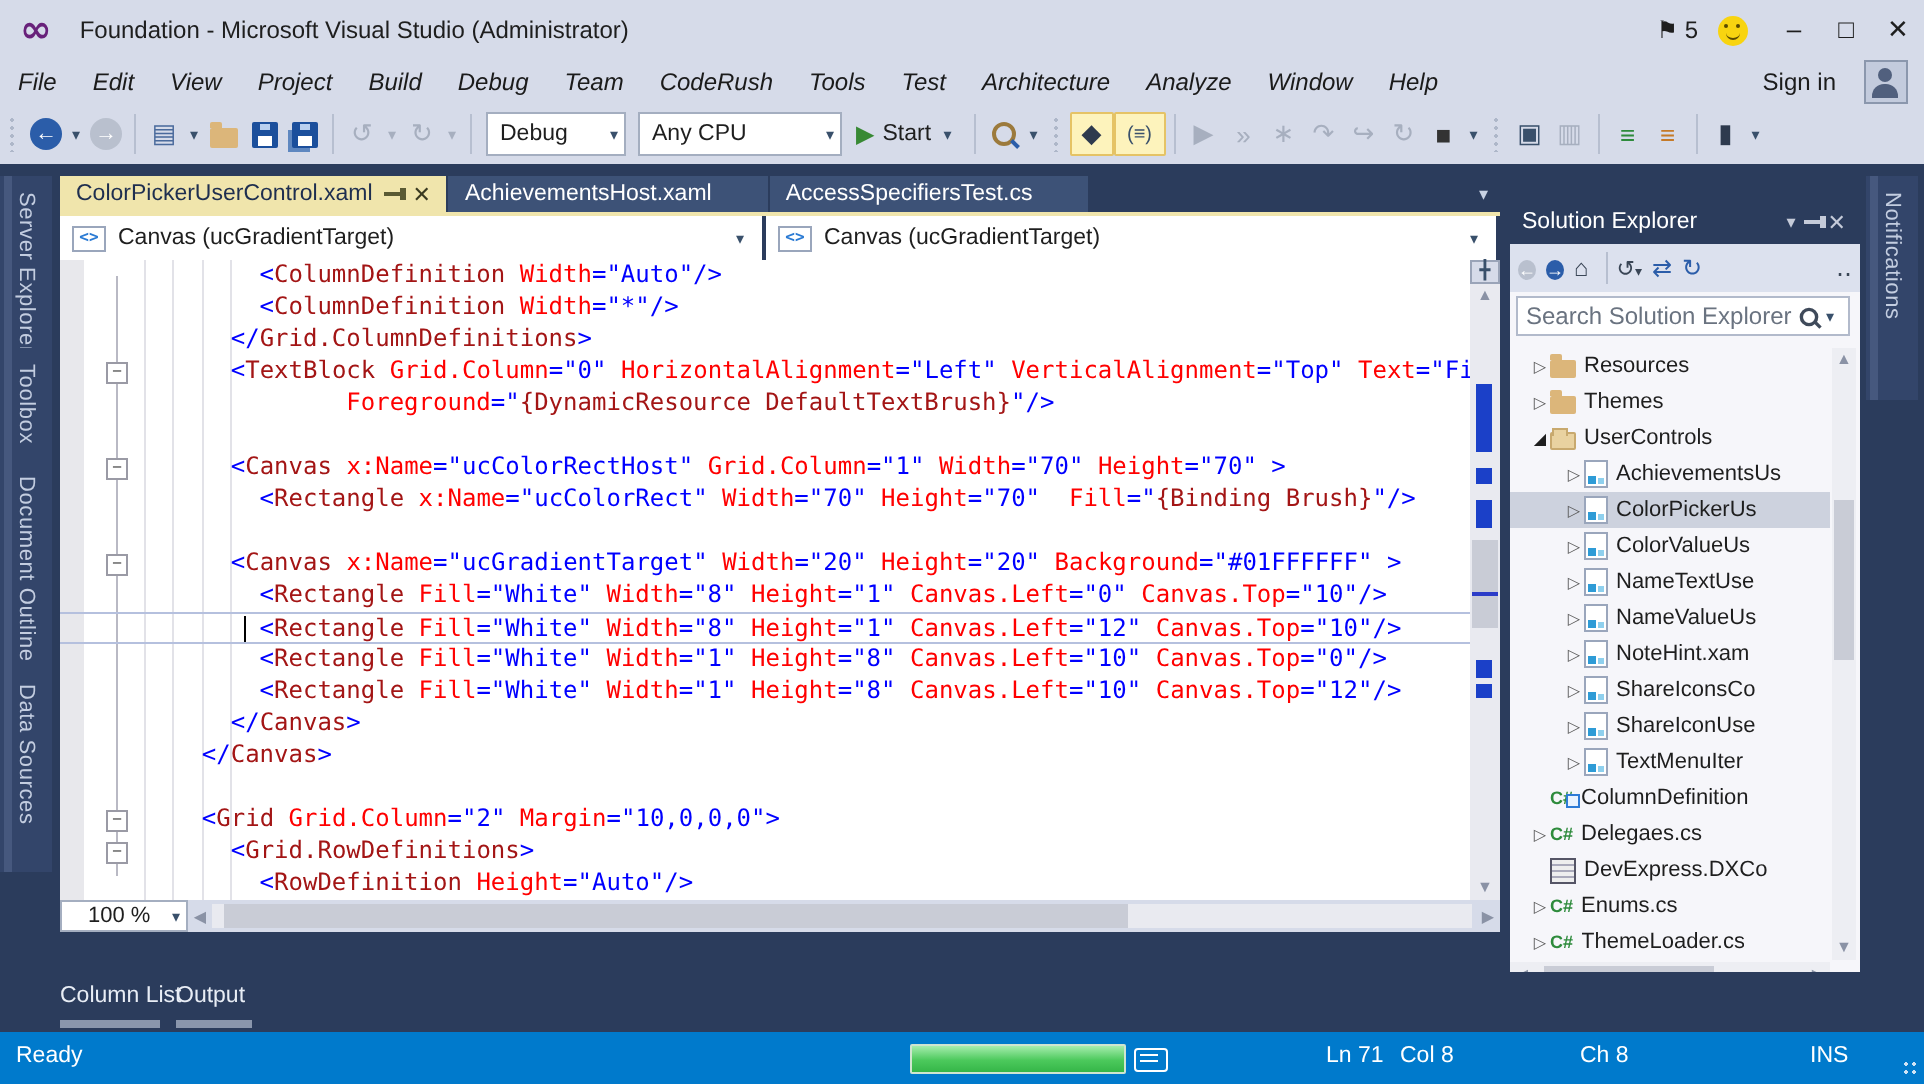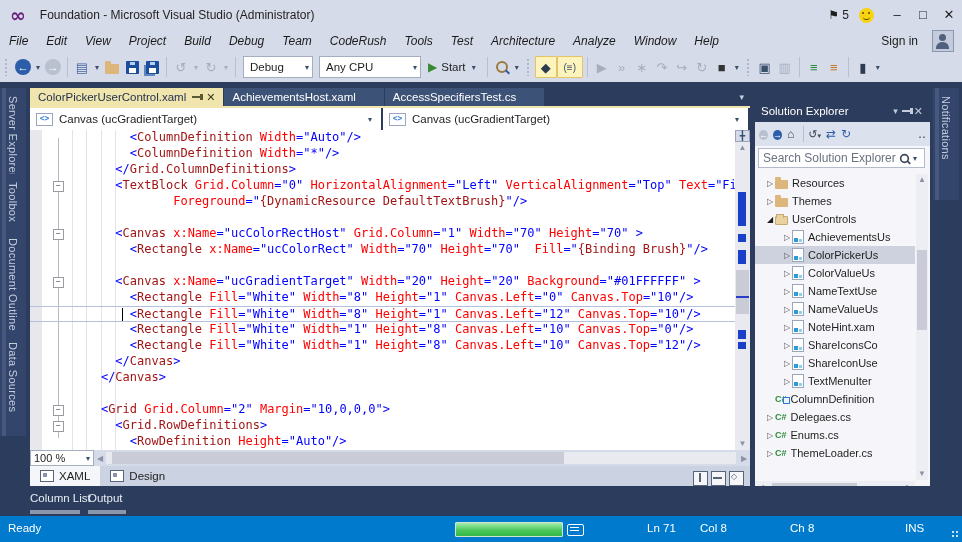--- a/index.html
+++ b/index.html
@@ -82,21 +82,21 @@
   .caret{position:absolute;left:92px;top:1px;width:1px;height:13px;background:#000;}
   
   #vscroll{left:705px;top:42px;width:15px;height:320px;background:#E9EAF0;}
   .sbtn{position:absolute;left:0;width:15px;height:12px;color:#8A92A5;font-size:8px;text-align:center;line-height:12px;}
   #splitbox{position:absolute;left:0;top:0;width:15px;height:12px;background:#D6DBE9;border:1px solid #9AA4B8;box-sizing:border-box;color:#39506B;font:9px "DejaVu Sans Mono",monospace;text-align:center;line-height:10px;}
   .mark{position:absolute;left:3px;width:8px;background:#1B40C8;}
   #vthumb{position:absolute;left:1px;top:140px;width:13px;height:44px;background:#C9CCD6;}
   #vthumb::after{content:"";position:absolute;left:0;top:26px;width:13px;height:2px;background:#2B3CC8;}
   
   #zoomrow{left:0;top:362px;width:720px;height:16px;background:#D6DBE9;display:flex;align-items:center;}
-  #zoomcombo{width:64px;height:16px;background:#fff;border:1px solid #A4AEC0;box-sizing:border-box;display:flex;align-items:center;font-size:11px;color:#1E1E1E;padding-left:3px;}
+  #zoomcombo{width:64px;height:16px;background:#fff;border:1px solid #A4AEC0;box-sizing:border-box;display:flex;align-items:center;font-size:11px;color:#1E1E1E;padding-left:13px;}
   #zoomcombo .dd{margin-left:auto;}
   .harr{width:12px;text-align:center;color:#8A92A5;font-size:8px;}
   #htrack{flex:1;height:12px;background:#E9EAF0;position:relative;margin-right:2px;}
   #hthumb{position:absolute;left:6px;top:0;width:452px;height:12px;background:#C9CCD6;}
   #viewtabs{left:0;top:378px;width:720px;height:20px;background:#CBD2E1;display:flex;align-items:flex-end;}
   .viewtab{height:20px;display:flex;align-items:center;padding:0 10px;font-size:11.5px;color:#1E1E1E;}
   .viewtab.active{background:#F5F6FA;}
   .vtico{width:12px;height:10px;border:1px solid #5A6478;margin-right:5px;position:relative;background:#fff;}
   .vtico::after{content:"";position:absolute;left:2px;top:2px;width:4px;height:4px;background:#8A94A8;}
   #splitbtns{margin-left:auto;display:flex;align-items:center;padding-right:6px;}
@@ -370,35 +370,20 @@
         <span>100 %</span>
         <span class="dd">▾</span>
       </div>
       <span class="harr">◀</span>
       <div id="htrack">
         <div id="hthumb"></div>
       </div>
       <span class="harr">▶</span>
     </div>
 
-    <div id="viewtabs" class="abs">
-      <div class="viewtab active">
-        <span class="vtico"></span>
-        <span>XAML</span>
-      </div>
-      <div class="viewtab">
-        <span class="vtico"></span>
-        <span>Design</span>
-      </div>
-      <div id="splitbtns">
-        <span class="spbtn v"></span>
-        <span class="spbtn h"></span>
-        <span class="spbtn s"></span>
-      </div>
-    </div>
   </div>
 
   <div id="soln" class="abs">
     <div id="solntitle" class="abs">
       <span>Solution Explorer</span>
       <span class="icons">
         <span>▾</span>
         <span class="pinw"></span>
         <span style="font-size:11px;">✕</span>
       </span>
@@ -483,20 +468,25 @@
           <span class="tarrow"></span>
           <span class="tico ico-tt">C#</span>
           <span class="tlabel">ColumnDefinition</span>
         </div>
         <div class="trow" style="padding-left: 10px;">
           <span class="tarrow">▷</span>
           <span class="tico ico-cs">C#</span>
           <span class="tlabel">Delegaes.cs</span>
         </div>
         <div class="trow" style="padding-left: 10px;">
+          <span class="tarrow"></span>
+          <span class="tico ico-licx"></span>
+          <span class="tlabel">DevExpress.DXCo</span>
+        </div>
+        <div class="trow" style="padding-left: 10px;">
           <span class="tarrow">▷</span>
           <span class="tico ico-cs">C#</span>
           <span class="tlabel">Enums.cs</span>
         </div>
         <div class="trow" style="padding-left: 10px;">
           <span class="tarrow">▷</span>
           <span class="tico ico-cs">C#</span>
           <span class="tlabel">ThemeLoader.cs</span>
         </div>
       </div>
@@ -521,18 +511,18 @@
     <span class="btab" style="left: 30px;">Column List</span>
     <span class="bunderline" style="position: absolute; top: 24px; height: 4px; background: rgb(138, 150, 172); left: 30px; width: 50px;"></span>
     <span class="btab" style="left: 88px;">Output</span>
     <span class="bunderline" style="position: absolute; top: 24px; height: 4px; background: rgb(138, 150, 172); left: 88px; width: 38px;"></span>
   </div>
 
 <div id="statusbar" class="abs">
   <span class="sitem" style="left:8px;">Ready</span>
   <div id="progress"></div>
   <span class="kbd"></span>
-  <span class="sitem" style="left:600px;padding-left:47px;">Ln 71</span>
+  <span class="sitem" style="left:616px;padding-left:47px;">Ln 71</span>
   <span class="sitem" style="left:700px;">Col 8</span>
   <span class="sitem" style="left:790px;">Ch 8</span>
   <span class="sitem" style="left:905px;">INS</span>
   <span class="gripdots"></span>
 </div>
 
 </body></html>

